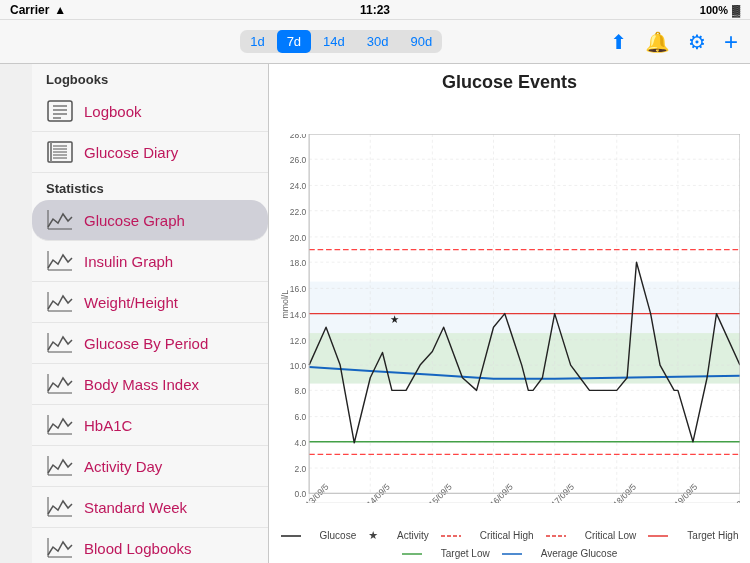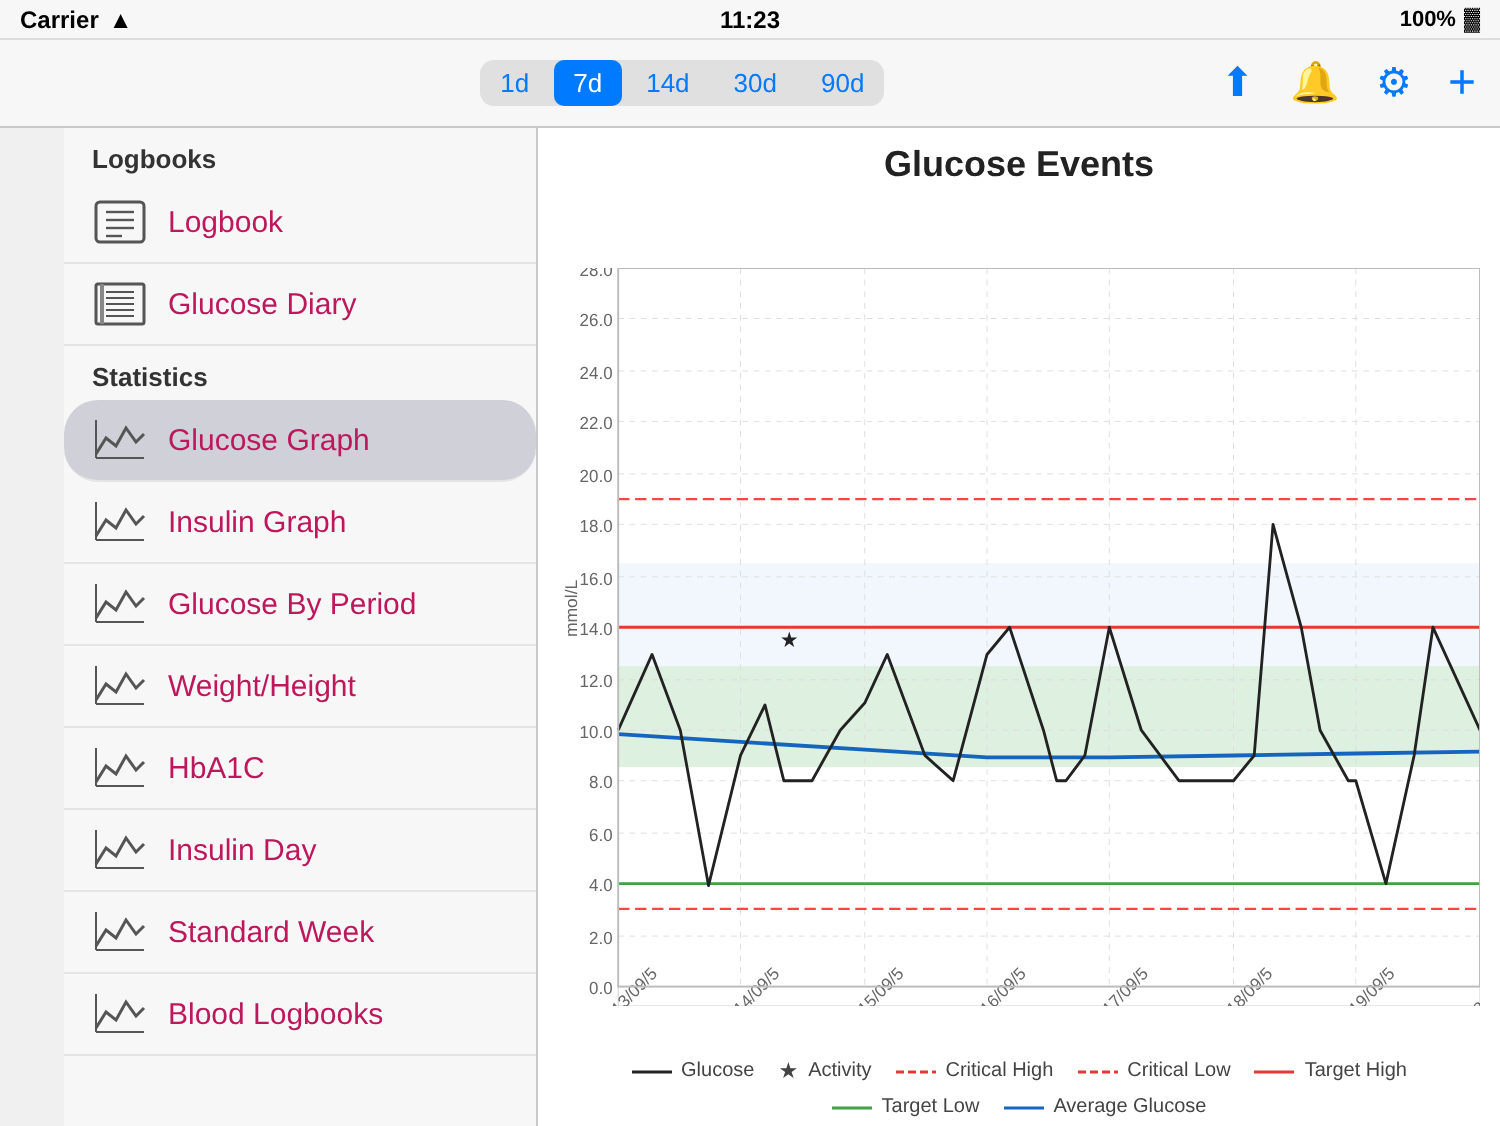--- a/index.html
+++ b/index.html
@@ -142,21 +142,21 @@
       flex-wrap: wrap;
       gap: 6px 12px;
       font-size: 10px;
       color: #444;
       align-items: center;
       justify-content: center;
     }
     .legend-item {
       display: flex;
       align-items: center;
-      gap: 5px;
+      gap: 19px;
     }
   </style>
 </head>
 <body>
 
 <div class="status-bar">
   <div class="status-left">
     <span>Carrier</span>
     <span>▲</span>
   </div>
@@ -232,49 +232,57 @@
       </svg>
       <span>Insulin Graph</span>
     </div>
 
     <div class="sidebar-item">
       <svg class="item-icon" viewBox="0 0 28 22">
         <polyline points="2,18 7,10 12,14 17,5 22,12 26,8" fill="none" stroke="#555" stroke-width="1.5"></polyline>
         <line x1="2" y1="20" x2="26" y2="20" stroke="#555" stroke-width="1"></line>
         <line x1="2" y1="1" x2="2" y2="20" stroke="#555" stroke-width="1"></line>
       </svg>
+      <span>Weight/Height</span>
+    </div>
+
+    <div class="sidebar-item">
+      <svg class="item-icon" viewBox="0 0 28 22">
+        <polyline points="2,18 7,10 12,14 17,5 22,12 26,8" fill="none" stroke="#555" stroke-width="1.5"></polyline>
+        <line x1="2" y1="20" x2="26" y2="20" stroke="#555" stroke-width="1"></line>
+        <line x1="2" y1="1" x2="2" y2="20" stroke="#555" stroke-width="1"></line>
+      </svg>
       <span>Glucose By Period</span>
     </div>
 
     <div class="sidebar-item">
       <svg class="item-icon" viewBox="0 0 28 22">
         <polyline points="2,18 7,10 12,14 17,5 22,12 26,8" fill="none" stroke="#555" stroke-width="1.5"></polyline>
         <line x1="2" y1="20" x2="26" y2="20" stroke="#555" stroke-width="1"></line>
         <line x1="2" y1="1" x2="2" y2="20" stroke="#555" stroke-width="1"></line>
       </svg>
-      <span>Weight/Height</span>
-    </div>
-
+      <span>Body Mass Index</span>
+    </div>
 
     <div class="sidebar-item">
       <svg class="item-icon" viewBox="0 0 28 22">
         <polyline points="2,18 7,10 12,14 17,5 22,12 26,8" fill="none" stroke="#555" stroke-width="1.5"></polyline>
         <line x1="2" y1="20" x2="26" y2="20" stroke="#555" stroke-width="1"></line>
         <line x1="2" y1="1" x2="2" y2="20" stroke="#555" stroke-width="1"></line>
       </svg>
       <span>HbA1C</span>
     </div>
 
     <div class="sidebar-item">
       <svg class="item-icon" viewBox="0 0 28 22">
         <polyline points="2,18 7,10 12,14 17,5 22,12 26,8" fill="none" stroke="#555" stroke-width="1.5"></polyline>
         <line x1="2" y1="20" x2="26" y2="20" stroke="#555" stroke-width="1"></line>
         <line x1="2" y1="1" x2="2" y2="20" stroke="#555" stroke-width="1"></line>
       </svg>
-      <span>Insulin Day</span>
+      <span>Activity Day</span>
     </div>
 
     <div class="sidebar-item">
       <svg class="item-icon" viewBox="0 0 28 22">
         <polyline points="2,18 7,10 12,14 17,5 22,12 26,8" fill="none" stroke="#555" stroke-width="1.5"></polyline>
         <line x1="2" y1="20" x2="26" y2="20" stroke="#555" stroke-width="1"></line>
         <line x1="2" y1="1" x2="2" y2="20" stroke="#555" stroke-width="1"></line>
       </svg>
       <span>Standard Week</span>
     </div>

